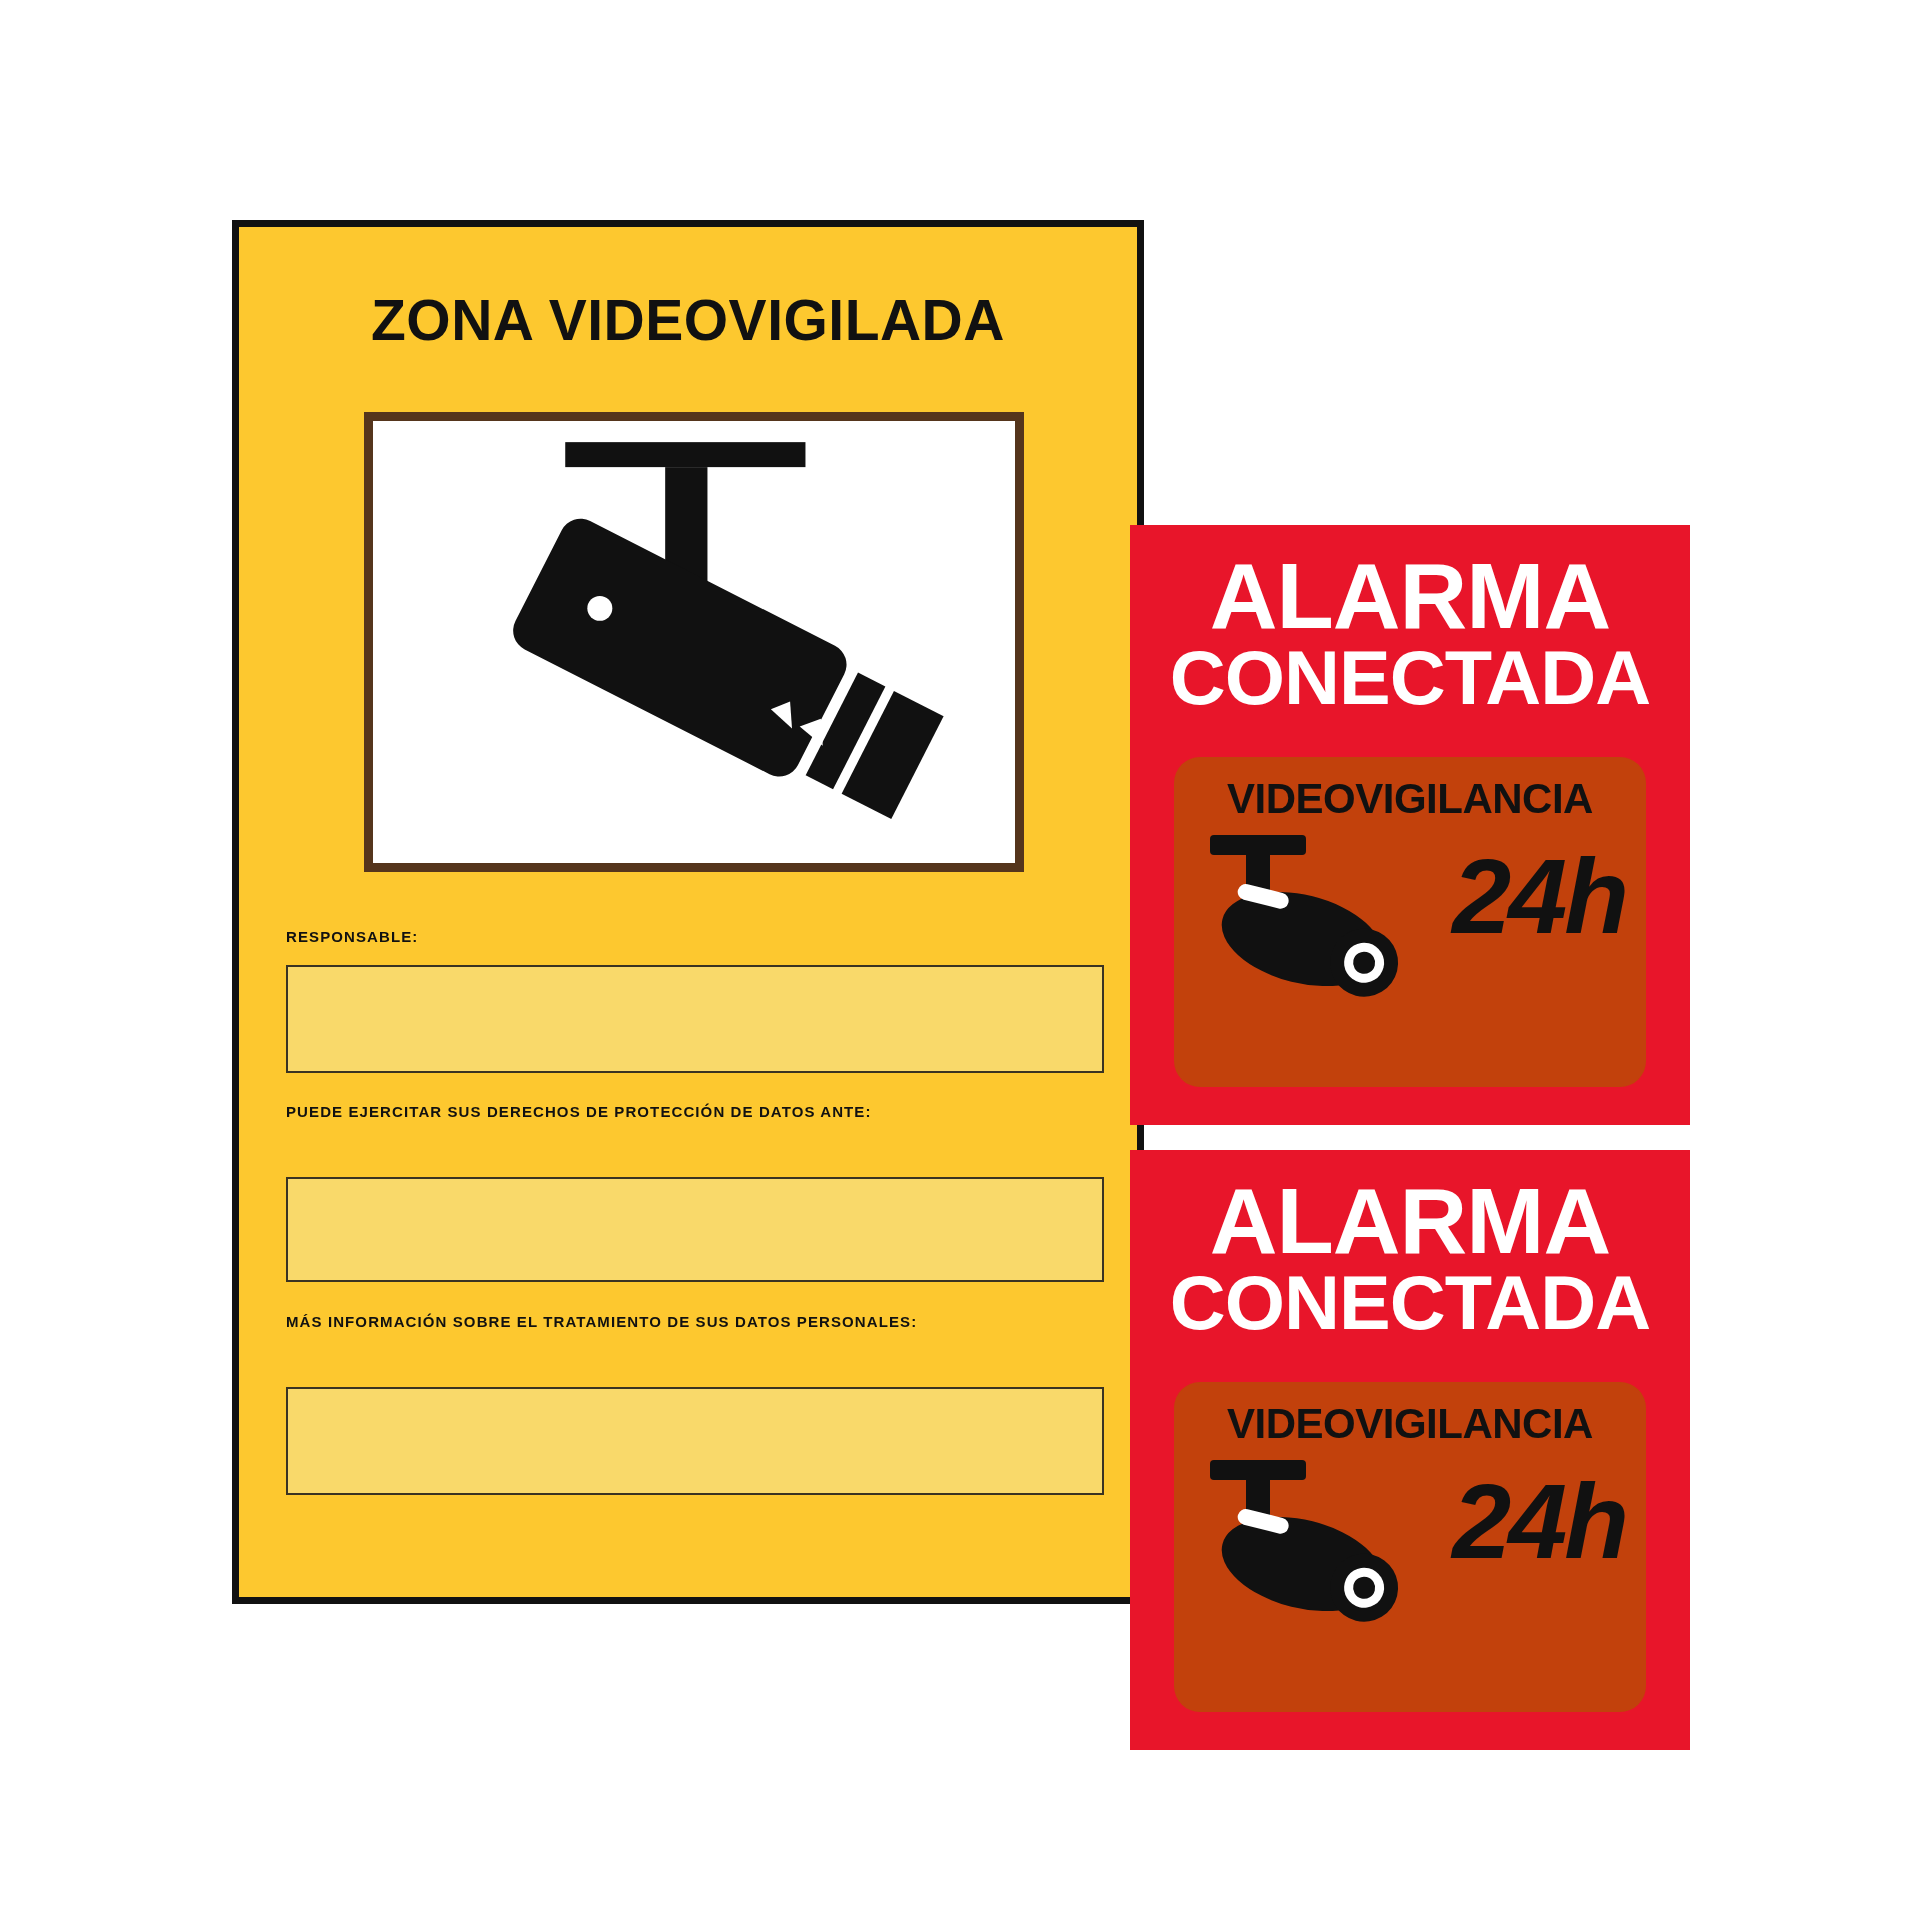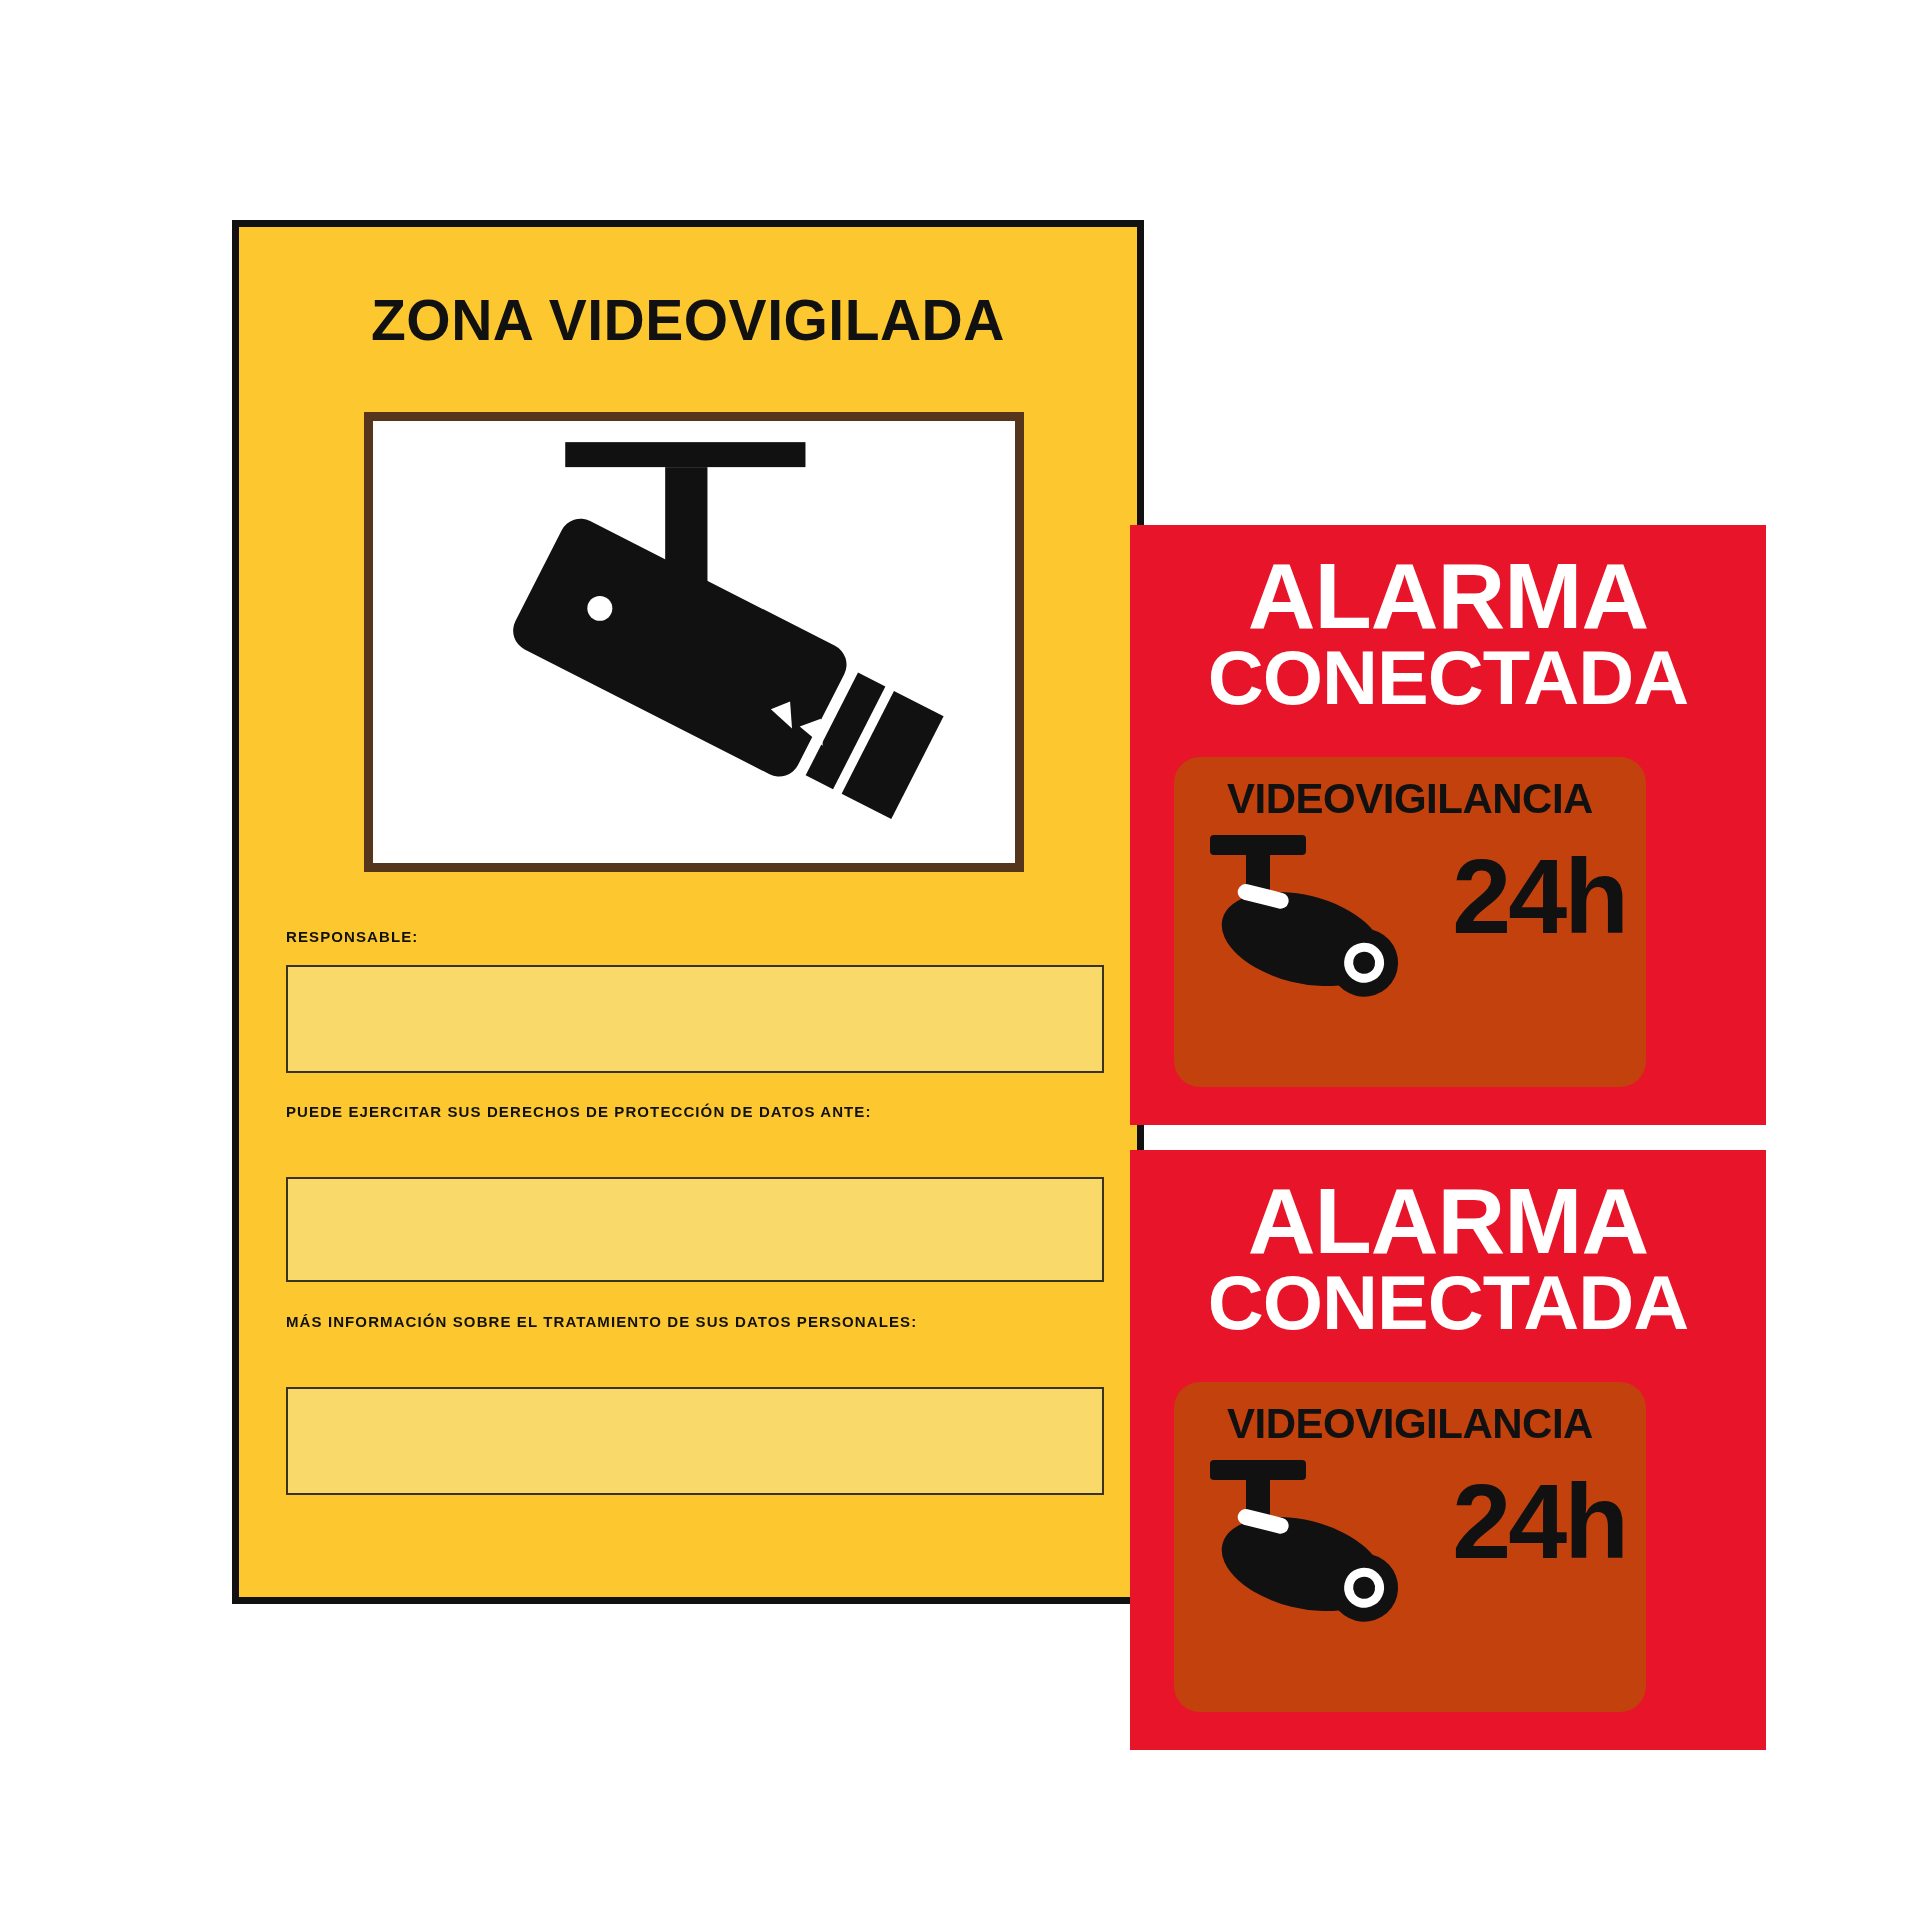--- a/index.html
+++ b/index.html
@@ -74,21 +74,21 @@
   #box-responsable { top: 738px; height: 108px; }
   #lbl-derechos    { top: 875px; }
   #box-derechos    { top: 950px; height: 105px; }
   #lbl-masinfo     { top: 1085px; }
   #box-masinfo     { top: 1160px; height: 108px; }
 
   
   .red-sign {
     position: absolute;
     left: 1130px;
-    width: 636px;
+    width: 560px;
     height: 600px;
     background: #e8152a;
     box-sizing: border-box;
   }
   #red-sign-1 { top: 525px; }
   #red-sign-2 { top: 1150px; }
 
   .red-title {
     text-align: center;
     color: #ffffff;
@@ -123,20 +123,21 @@
     font-size: 42px;
     font-weight: bold;
     color: #111111;
     letter-spacing: -0.5px;
     padding-top: 18px;
     font-family: "Liberation Sans", sans-serif;
   }
   .panel-body {
     position: relative;
     height: 236px;
+    font-style: italic;
   }
   .bullet-cam {
     position: absolute;
     left: 18px;
     top: 6px;
     width: 220px;
     height: 190px;
   }
   .hours-text {
     position: absolute;

